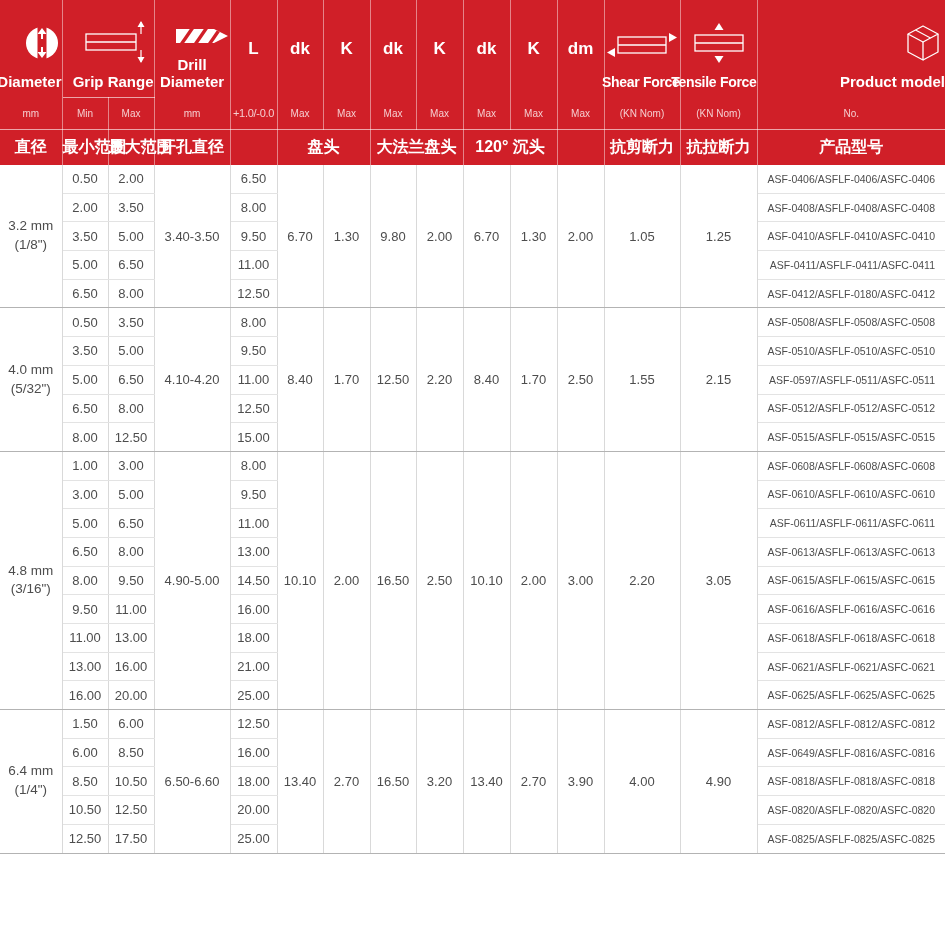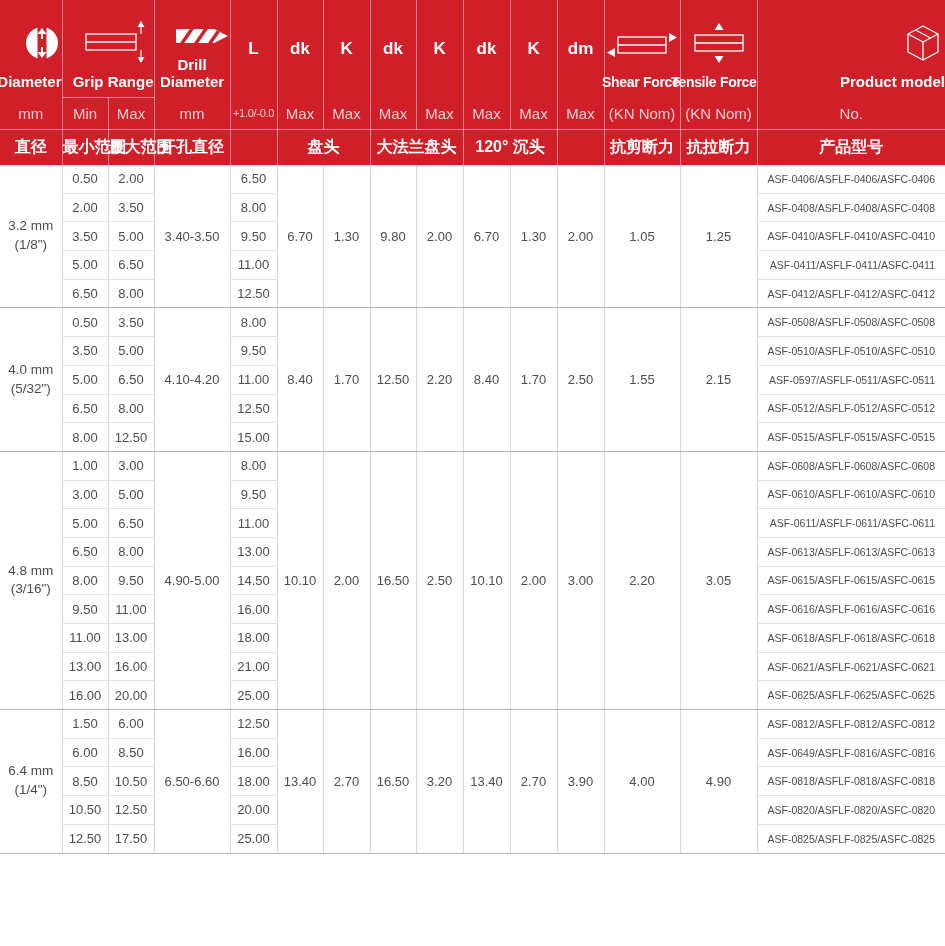--- a/index.html
+++ b/index.html
@@ -9,21 +9,21 @@
   thead th{background:#D01F28;color:#fff;font-weight:600;padding:0;border-right:1px solid rgba(255,255,255,.45);}
   thead th:last-child{border-right:none;}
   .hrow-a th{height:97px;vertical-align:middle;}
   .ha{display:flex;flex-direction:column;align-items:flex-end;justify-content:flex-end;height:97px;box-sizing:border-box;padding-bottom:7px;}
   .ha .hname{font-size:15px;white-space:nowrap;line-height:1.15;}
   .ha .hname.wrap{white-space:normal;}
   .ha .icon{margin-bottom:9px;}
   .ha-sym{display:flex;align-items:center;justify-content:center;height:97px;font-size:17px;}
   .hname.tight{font-size:14px;letter-spacing:-.3px;}
   .grip-under{border-bottom:1px solid rgba(255,255,255,.6);padding-left:28px;}
-  .hrow-b th{height:31px;font-weight:normal;font-size:15px;color:rgba(255,255,255,.78);border-bottom:1px solid rgba(255,255,255,.6);white-space:nowrap;}
+  .hrow-b th{height:31px;font-weight:normal;font-size:10px;color:rgba(255,255,255,.78);border-bottom:1px solid rgba(255,255,255,.6);white-space:nowrap;}
   .hrow-b th.small{font-size:11px;letter-spacing:-.3px;}
   .hrow-c th{height:35px;font-size:16px;font-weight:700;white-space:nowrap;overflow:visible;}
   
   tbody td{height:27.7px;font-size:13px;color:#4D4D4D;text-align:center;vertical-align:middle;background:#fff;border-right:1px solid #D9D9D9;border-bottom:1px solid #E3E3E3;padding:0;}
   tbody td:last-child{border-right:none;}
   tbody td.mg{border-bottom:1px solid #B3B3B3;}
   tbody tr:last-child td{border-bottom:1px solid #B3B3B3;}
   td.gdia{font-size:13.5px;line-height:1.4;}
   td.model{text-align:right;padding-right:10px;font-size:10.5px;white-space:nowrap;}
   svg{display:block;}
@@ -234,21 +234,21 @@
     <tr>
       <td>5.00</td>
       <td>6.50</td>
       <td>11.00</td>
       <td class="model">ASF-0411/ASFLF-0411/ASFC-0411</td>
     </tr>
     <tr>
       <td>6.50</td>
       <td>8.00</td>
       <td>12.50</td>
-      <td class="model">ASF-0412/ASFLF-0412/ASFC-0412</td>
+      <td class="model">ASF-0412/ASFLF-0180/ASFC-0412</td>
     </tr>
   </tbody>
 
   <tbody>
     <tr>
       <td rowspan="5" class="gdia mg">
         <div>4.0 mm</div>
         <div>(5/32")</div>
       </td>
       <td>0.50</td>

